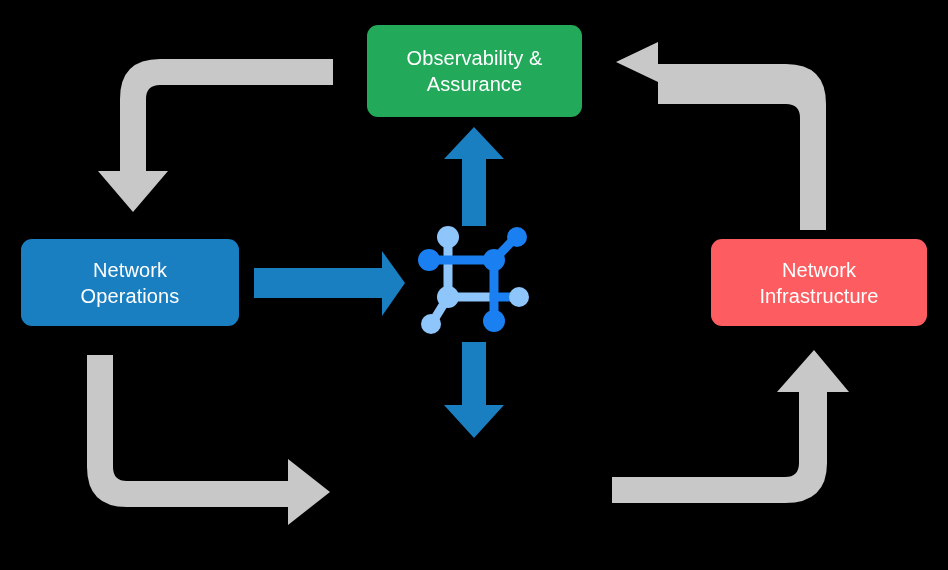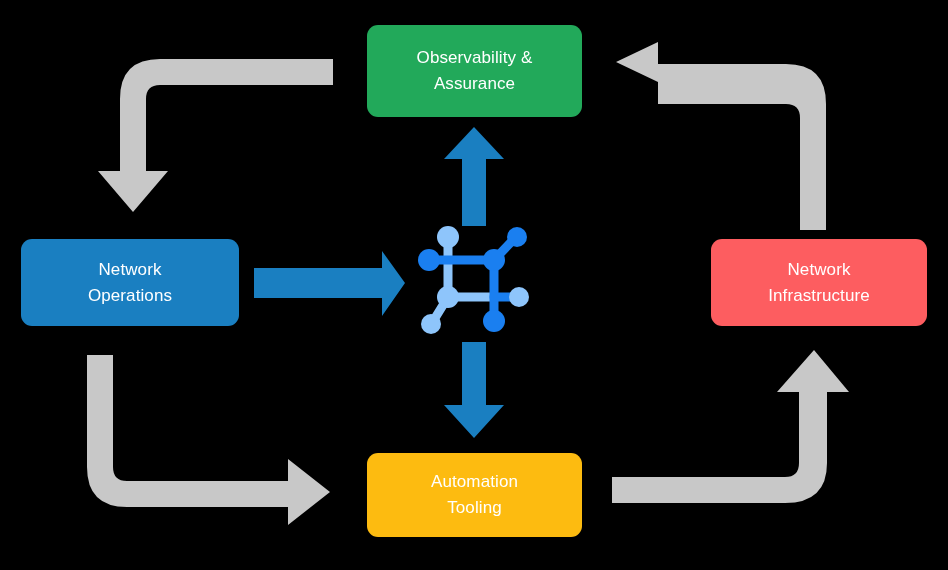--- a/index.html
+++ b/index.html
@@ -16,21 +16,21 @@
     font-family: "Liberation Sans", sans-serif;
   }
   .node-box {
     position: absolute;
     border-radius: 11px;
     display: flex;
     align-items: center;
     justify-content: center;
     text-align: center;
     color: #ffffff;
-    font-size: 17px;
+    font-size: 20px;
     line-height: 26px;
     font-weight: 400;
     letter-spacing: 0.1px;
     box-sizing: border-box;
     padding: 4px 10px;
     white-space: pre-line;
   }
   #box-observability {
     left: 367px; top: 25px; width: 215px; height: 92px;
   }
@@ -115,16 +115,14 @@
 
   <div class="node-box" id="box-observability" style="background: rgb(34, 169, 90); color: rgb(255, 255, 255);">Observability &amp;
 Assurance</div>
 
   <div class="node-box" id="box-network-operations" style="background: rgb(26, 127, 193); color: rgb(255, 255, 255);">Network
 Operations</div>
 
   <div class="node-box" id="box-network-infrastructure" style="background: rgb(253, 93, 96); color: rgb(255, 255, 255);">Network
 Infrastructure</div>
 
-  <div class="node-box" id="box-automation-tooling" style="background: rgb(253, 187, 16); color: rgb(255, 255, 255);">Automation
-Tooling</div>
 
 </div>
 
 </body></html>

